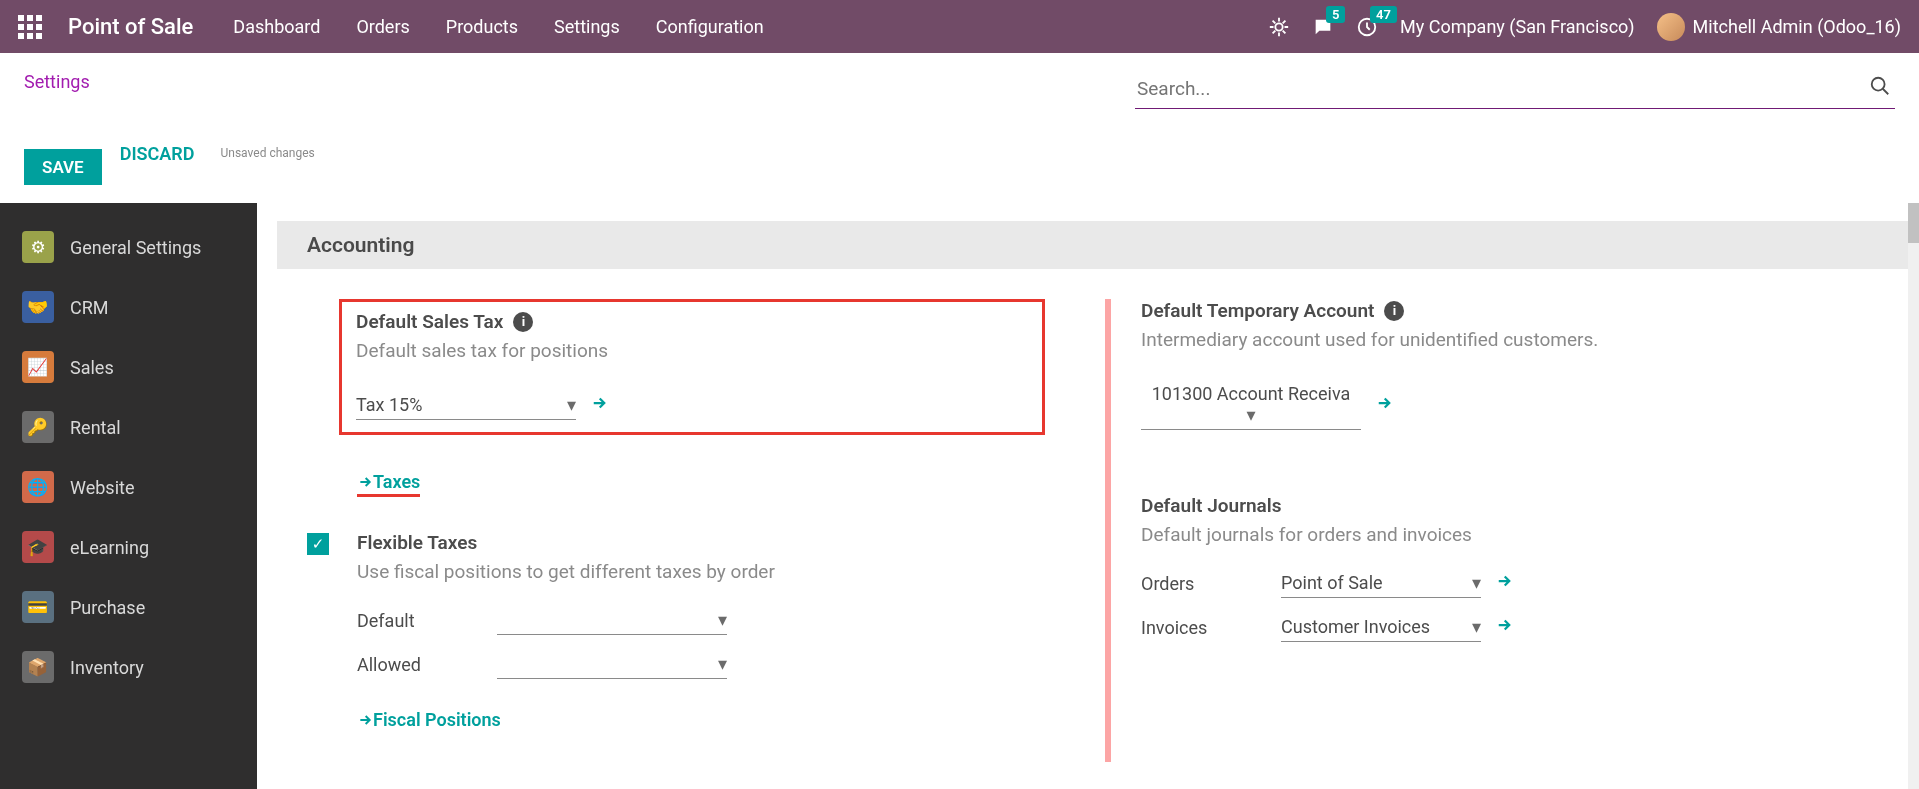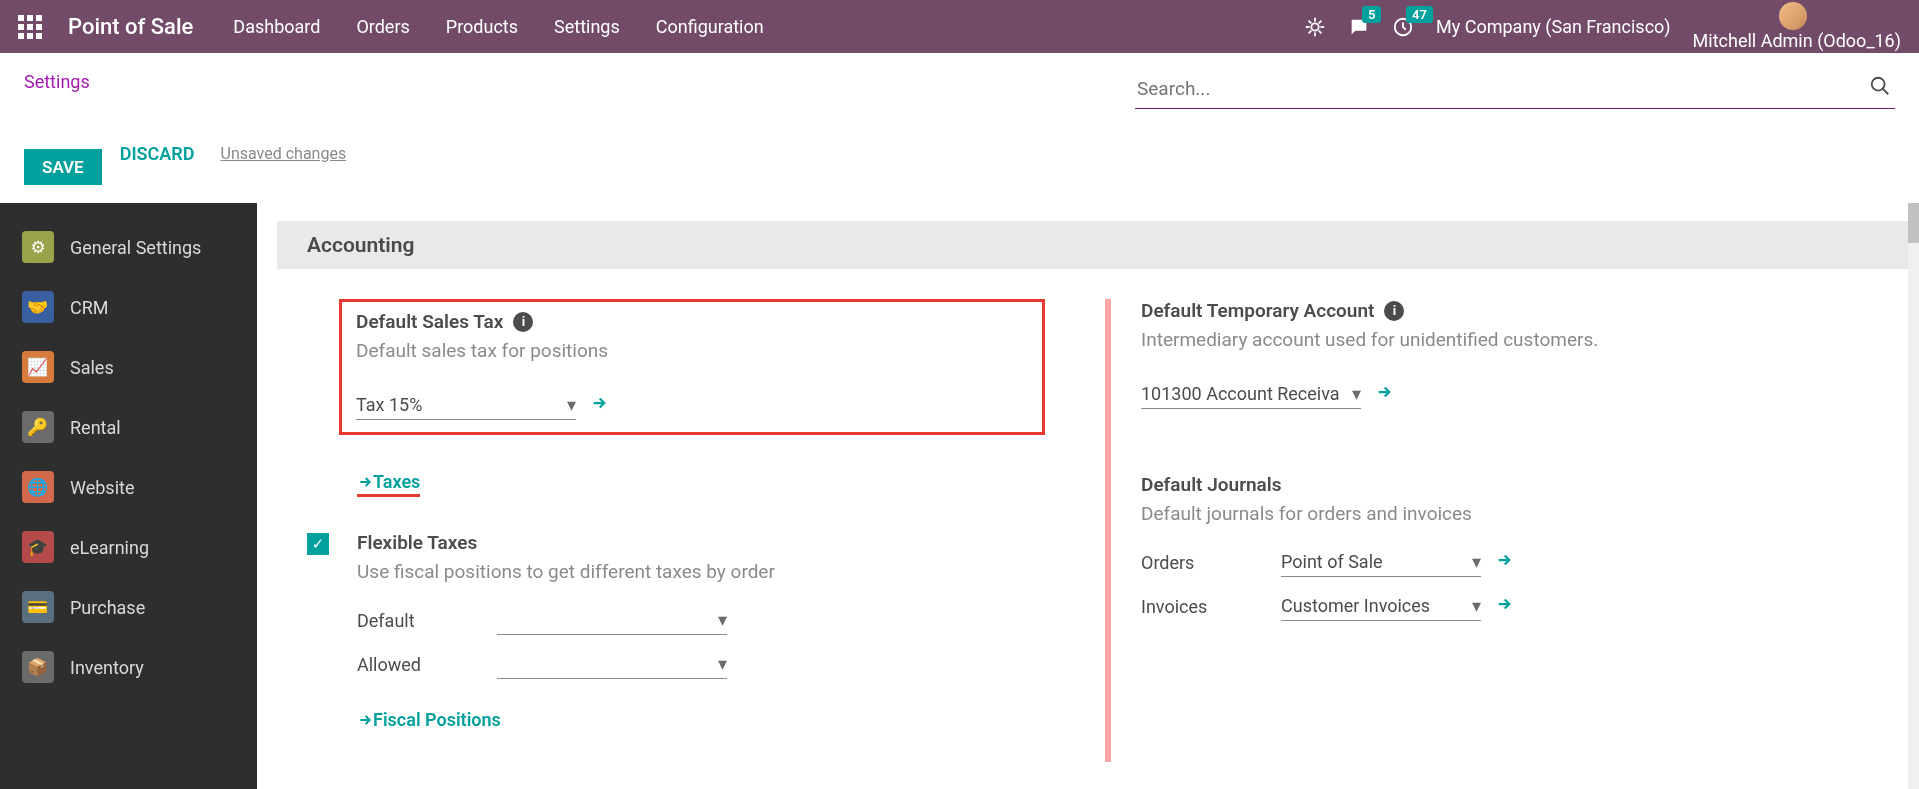--- a/index.html
+++ b/index.html
@@ -9,32 +9,32 @@
 .topbar .apps-icon { display: grid; grid-template-columns: repeat(3, 6px); grid-template-rows: repeat(3, 6px); gap: 3px; margin-right: 26px; }
 .topbar .apps-icon span { background: #fff; width: 6px; height: 6px; }
 .topbar .brand { font-size: 22px; font-weight: 500; margin-right: 40px; }
 .topbar .nav { display: flex; gap: 36px; font-size: 18px; }
 .topbar .nav-item { cursor: pointer; }
 .topbar .spacer { flex: 1; }
 .topbar .right { display: flex; align-items: center; gap: 22px; font-size: 18px; }
 .topbar .badge-wrap { position: relative; display: flex; align-items: center; }
 .topbar .badge { position: absolute; top: -10px; left: 14px; background: #00a09d; color: #fff; font-size: 13px; padding: 1px 6px; border-radius: 3px; font-weight: 600; }
 .topbar .avatar { width: 28px; height: 28px; border-radius: 50%; background: linear-gradient(135deg, #f5c088, #c78a5a); display: inline-block; margin-right: 8px; }
-.topbar .user-wrap { display: flex; align-items: center; flex-direction: column; }
+.topbar .user-wrap { display: flex; align-items: center; }
 
 .header { padding: 18px 24px 0 24px; display: flex; align-items: flex-start; }
 .header .page-title { font-size: 18px; color: #a21caf; flex: 0 0 auto; }
 .header .search-wrap { margin-left: auto; width: 760px; position: relative; }
 .header .search-input { width: 100%; border: none; border-bottom: 1px solid #701a75; font-size: 19px; padding: 6px 34px 8px 2px; color: #6b6b6b; outline: none; }
 .header .search-icon { position: absolute; right: 4px; top: 4px; color: #4c4c4c; }
 
 .actionbar { padding: 12px 24px 18px 24px; display: flex; align-items: center; gap: 18px; }
 .btn-save { background: #00a09d; color: #fff; border: none; padding: 8px 18px; font-size: 17px; font-weight: 600; cursor: pointer; margin-top: 28px; }
 .btn-discard { background: none; border: none; color: #00a09d; font-size: 18px; font-weight: 600; cursor: pointer; }
-.unsaved { color: #8a8a8a; font-size: 16px; margin-left: 8px; text-decoration: underline; }
+.unsaved { color: #8a8a8a; font-size: 12px; margin-left: 8px; }
 
 .body-area { display: flex; height: calc(100% - 165px); }
 .sidebar { width: 257px; background: #2f2e2e; padding-top: 14px; overflow-y: auto; }
 .sidebar-item { display: flex; align-items: center; padding: 14px 22px; color: #d9d9d9; font-size: 18px; cursor: pointer; gap: 16px; }
 .sidebar-item .sicon { width: 32px; height: 32px; border-radius: 4px; display: flex; align-items: center; justify-content: center; font-size: 17px; color: #fff; }
 
 .main { flex: 1; position: relative; overflow-y: auto; padding-top: 18px; }
 .main::before { content: ""; position: absolute; right: 0; top: 0; width: 11px; height: 100%; background: #f0f0f0; }
 .main-scroll-thumb { position: absolute; right: 0; top: 0; width: 11px; height: 40px; background: #c1c1c1; }
 
@@ -250,21 +250,21 @@
 
       <div class="col right-col" style="border-left:6px solid #fca5a5;padding-left:30px;">
 
         <div class="setting-block" style="padding-left:0;">
           <div class="setting-title">
             <span>Default Temporary Account</span>
             <span class="info-icon">i</span>
           </div>
           <div class="setting-desc">Intermediary account used for unidentified customers.</div>
           <div style="display:flex;align-items:center;margin-top:28px;">
-            <div class="dropdown" style="width:220px;">
+            <div class="dropdown" style="width:220px;flex-direction:column;">
               <span class="dd-text">101300 Account Receiva</span>
               <span class="caret">▾</span>
             </div>
             <span class="ext-link">
               <svg width="18" height="18" viewBox="0 0 24 24" fill="none" stroke="#00a09d" stroke-width="3">
                   <path d="M5 12h14M13 6l6 6-6 6"></path>
                 </svg>
             </span>
           </div>
         </div>

